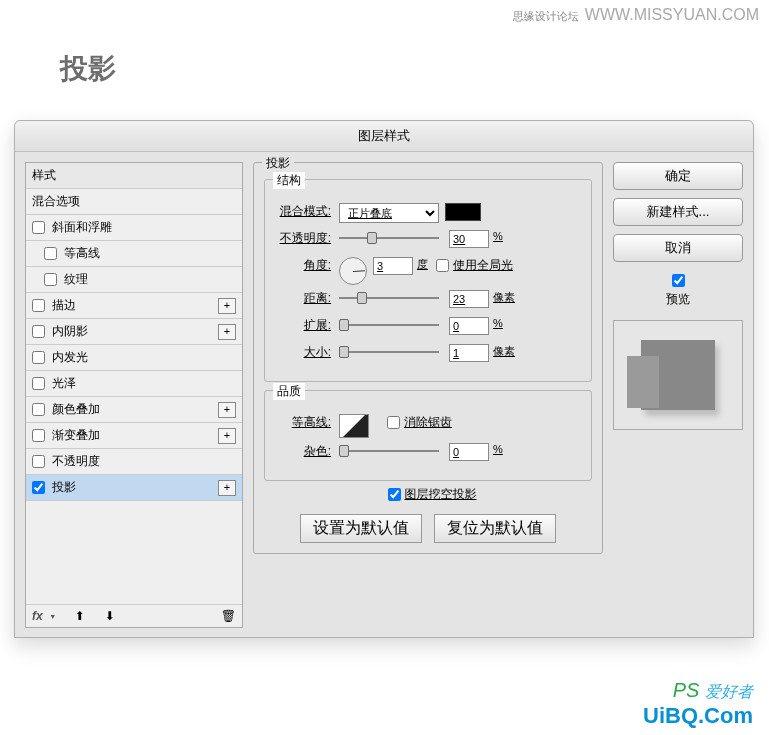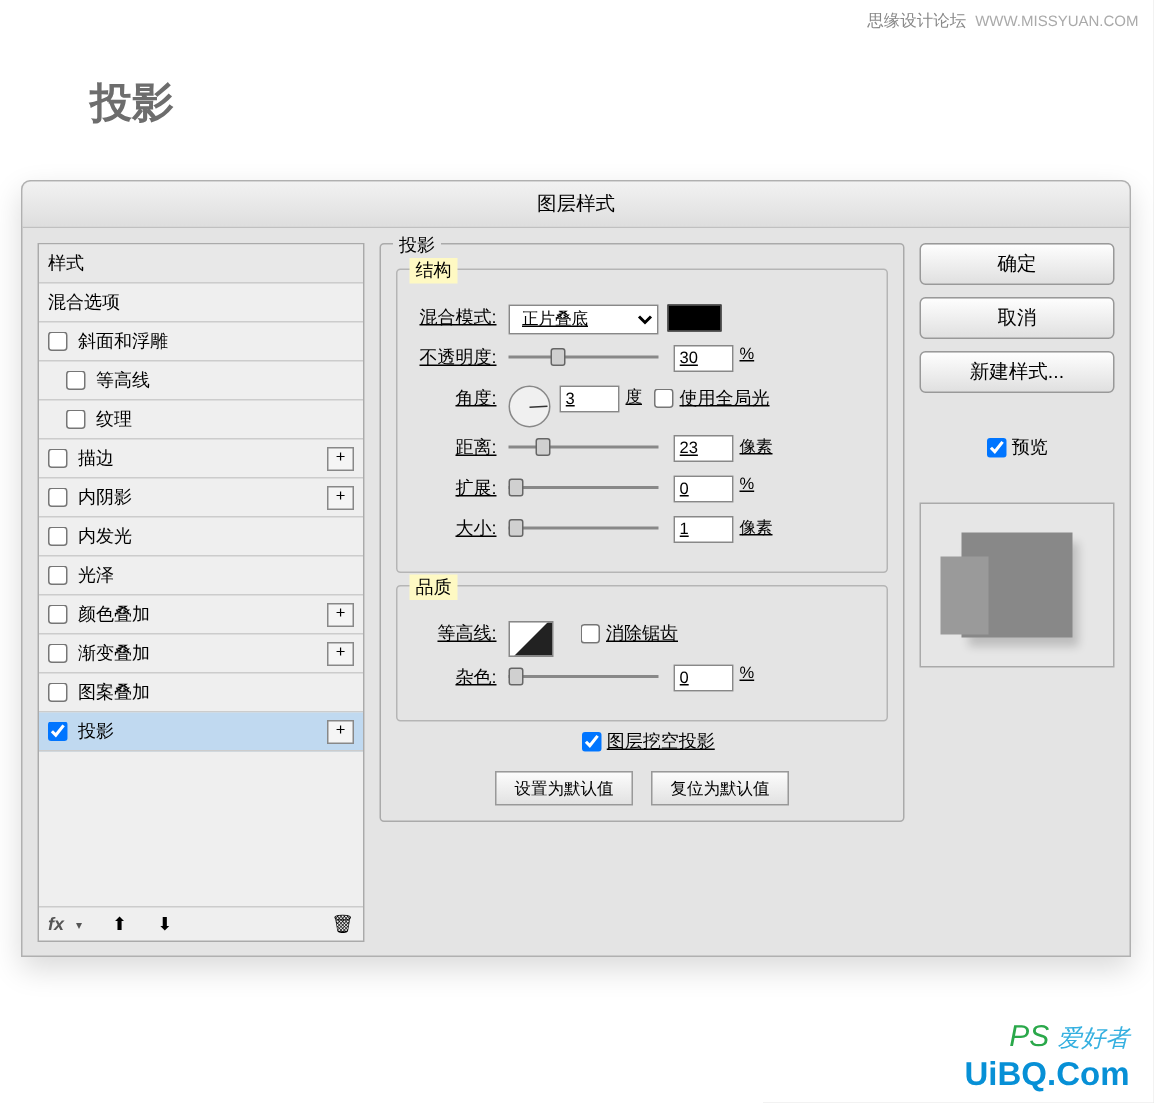--- a/index.html
+++ b/index.html
@@ -1,56 +1,56 @@
 <!DOCTYPE html>
 <html><head>
   <meta charset="utf-8">
   <style>
     * { box-sizing: border-box; margin: 0; padding: 0; }
     body { font-family: "Microsoft YaHei", "SimSun", Arial, sans-serif; font-size: 12px; background: #fff; width: 769px; height: 735px; position: relative; }
     .watermark-top { position: absolute; top: 6px; right: 10px; font-size: 11px; color: #888; }
-    .watermark-url { font-family: Arial; font-size: 10px; color: #aaa; margin-left: 6px; }
+    .watermark-url { font-family: Arial; font-size: 16px; color: #aaa; margin-left: 6px; }
     .page-title { position: absolute; top: 50px; left: 60px; font-size: 28px; font-weight: bold; color: #6d6d6d; }
     .dialog { position: absolute; top: 120px; left: 14px; width: 740px; height: 518px; background: #e4e4e4; border: 1px solid #b0b0b0; border-radius: 6px 6px 0 0; box-shadow: 0 8px 20px rgba(0,0,0,.15); }
     .dialog-title { text-align: center; padding: 6px 0; background: linear-gradient(#f2f2f2,#dedede); border-bottom: 1px solid #c0c0c0; border-radius: 6px 6px 0 0; font-size: 13px; }
     .dialog-body { display: flex; padding: 10px; gap: 10px; height: calc(100% - 30px); }
     .left-panel { width: 218px; display: flex; flex-direction: column; }
     .style-list { border: 1px solid #aaa; background: #efefef; flex: 1; display: flex; flex-direction: column; }
     .list-row { display: flex; align-items: center; padding: 4px 6px; border-bottom: 1px solid #ccc; min-height: 24px; justify-content: space-between; }
     .list-row.header { background: #e8e8e8; font-weight: normal; }
     .list-row.selected { background: #c0d9f0; }
     .list-row .lbl { display: flex; align-items: center; gap: 4px; }
     .list-row input[type=checkbox] { margin-right: 3px; }
     .list-spacer { flex: 1; }
     .list-footer { display: flex; align-items: center; padding: 4px 6px; border-top: 1px solid #ccc; gap: 20px; }
     .plus-btn { width: 18px; height: 16px; border: 1px solid #888; background: #f5f5f5; font-size: 11px; text-align: center; line-height: 12px; cursor: pointer; }
     .indent1 { padding-left: 18px; }
     .center-panel { flex: 1; }
     .group-box { border: 1px solid #aaa; border-radius: 3px; padding: 8px 10px 10px; margin-bottom: 10px; position: relative; }
     .group-box .legend { position: absolute; top: -8px; left: 8px; background: #e4e4e4; padding: 0 4px; font-size: 12px; }
     .sub-group { border: 1px solid #b5b5b5; border-radius: 3px; padding: 18px 10px 10px; margin-top: 8px; position: relative; }
-    .sub-legend { position: absolute; top: -8px; left: 8px; background: #fef9c3; padding: 0 4px; font-size: 12px; }
+    .sub-legend { position: absolute; top: -8px; left: 8px; background: #ffffff; padding: 0 4px; font-size: 12px; }
     .row { display: flex; align-items: flex-start; margin: 5px 0; min-height: 22px; text-decoration: underline; }
     .row-label { width: 56px; text-align: right; margin-right: 8px; }
     .select-box { width: 100px; height: 20px; border: 1px solid #888; background: #fff; font-size: 11px; padding: 0 4px; }
     .color-swatch { width: 36px; height: 18px; background: #000; border: 1px solid #444; margin-left: 6px; }
     .slider-wrap { width: 100px; height: 16px; position: relative; margin-right: 10px; }
     .slider-track { position: absolute; top: 7px; left: 0; width: 100%; height: 2px; background: #888; }
     .slider-thumb { position: absolute; top: 2px; width: 10px; height: 12px; background: #d0d0d0; border: 1px solid #666; border-radius: 2px; }
     .num-input { width: 40px; height: 18px; border: 1px solid #888; padding: 0 3px; font-size: 11px; text-align: left; margin-right: 4px; background: #fff; }
     .unit { font-size: 11px; }
     .angle-dial { width: 28px; height: 28px; border: 1px solid #888; border-radius: 50%; background: #f0f0f0; position: relative; margin-right: 6px; }
     .angle-line { position: absolute; top: 50%; left: 50%; width: 12px; height: 1px; background: #333; transform-origin: left; transform: rotate(-3deg); }
     .chk { display: flex; align-items: center; gap: 4px; margin-left: 8px; }
     .curve-swatch { width: 30px; height: 24px; border: 1px solid #888; background: linear-gradient(135deg,#fff 49%, #222 51%); margin-right: 10px; }
     .btn-row { display: flex; gap: 12px; justify-content: center; margin-top: 6px; }
-    .small-btn { border: 1px solid #999; background: linear-gradient(#fcfcfc,#e2e2e2); padding: 3px 12px; border-radius: 0; font-size: 11px; cursor: pointer; }
+    .small-btn { border: 1px solid #999; background: linear-gradient(#fcfcfc,#e2e2e2); padding: 3px 12px; border-radius: 0; font-size: 16px; cursor: pointer; }
     .right-panel { width: 130px; display: flex; flex-direction: column; gap: 8px; }
     .main-btn { border: 1px solid #999; background: linear-gradient(#fefefe,#e0e0e0); padding: 4px 0; border-radius: 4px; font-size: 13px; cursor: pointer; text-align: center; }
-    .preview-chk { display: flex; align-items: center; gap: 4px; justify-content: center; margin: 20px 0; }
+    .preview-chk { display: flex; align-items: center; gap: 4px; justify-content: center; margin: 4px 0; flex-direction: column; }
     .preview-box { border: 1px solid #aaa; height: 110px; background: #e6e6e6; display: flex; align-items: center; justify-content: center; }
     .preview-inner { width: 74px; height: 70px; background: #888; box-shadow: 4px 6px 6px rgba(0,0,0,.18); position: relative; }
     .preview-inner::after{ content:''; position:absolute; left:-14px; top:16px; width:32px; height:52px; background:#9a9a9a; }
     .footer-icons { font-size: 12px; color: #555; display: flex; gap: 8px; align-items: center; }
     .trash { margin-left: auto; }
     .bottom-brand { position: absolute; bottom: 6px; right: 16px; text-align: right; }
     .brand1 { font-size: 20px; font-weight: normal; font-style: italic; }
     .brand1 .p { color: #2aa84a; } .brand1 .cn { color: #35b0e0; font-size:16px; }
     .brand2 { font-size: 22px; font-weight: bold; color: #0790d6; letter-spacing: 0; }
     .brand2 .u { text-transform: none; }
@@ -130,21 +130,21 @@
         <div class="list-row">
             <span class="lbl">
               <input type="checkbox" style="">
               <span>渐变叠加</span>
             </span>
             <span class="plus-btn">+</span>
           </div>
         <div class="list-row">
             <span class="lbl">
               <input type="checkbox" style="">
-              <span>图案叠加</span>
+              <span>不透明度</span>
             </span>
           </div>
         <div class="list-row selected">
             <span class="lbl">
               <input type="checkbox" checked="" style="">
               <span>投影</span>
             </span>
             <span class="plus-btn">+</span>
           </div>
         <div class="list-spacer"></div>
@@ -249,22 +249,22 @@
         </div>
         <div class="btn-row">
           <button class="small-btn">设置为默认值</button>
           <button class="small-btn">复位为默认值</button>
         </div>
       </div>
     </div>
 
     <div class="right-panel">
       <button class="main-btn">确定</button>
+      <button class="main-btn">新建样式...</button>
       <button class="main-btn">取消</button>
-      <button class="main-btn">新建样式...</button>
       <label class="preview-chk">
           <input type="checkbox" checked="" style="">
           <span>预览</span>
         </label>
       <div class="preview-box">
         <div class="preview-inner"></div>
       </div>
     </div>
   </div>
 </div>

